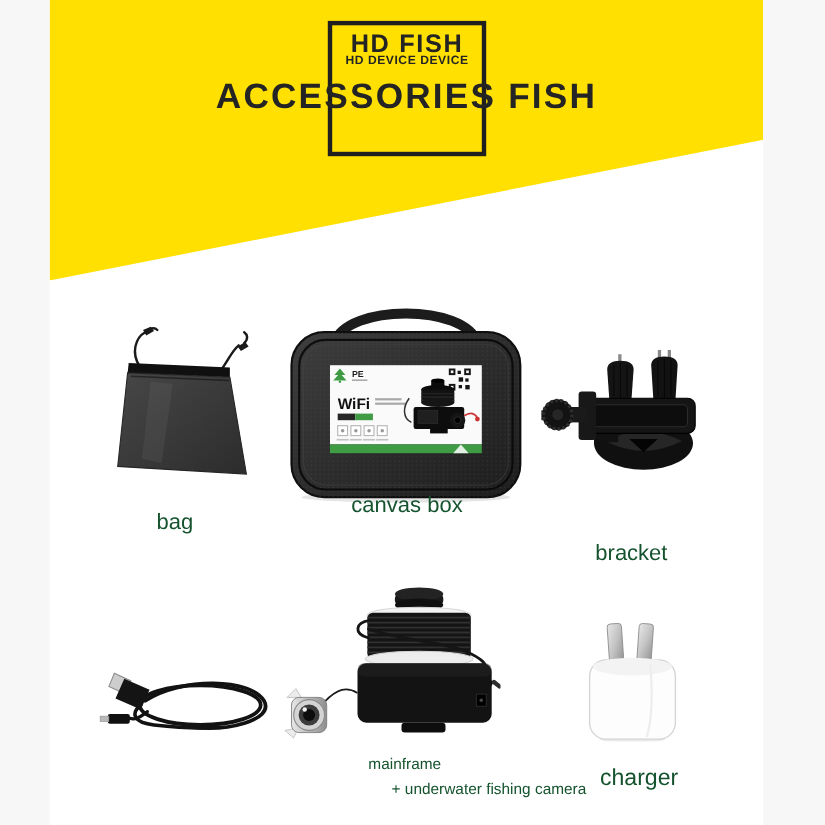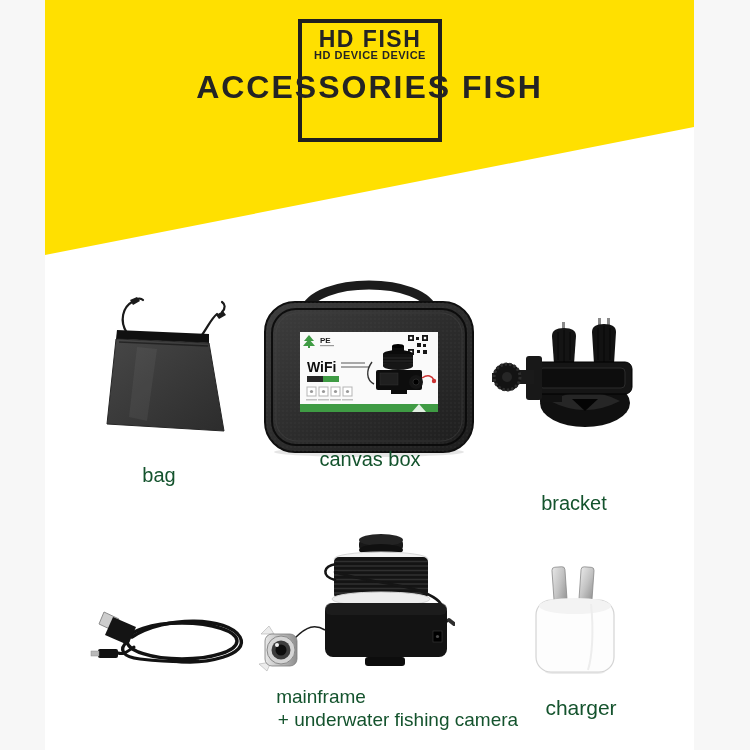--- a/index.html
+++ b/index.html
@@ -37,21 +37,21 @@
     position:absolute;left:45px;top:69px;width:649px;
     text-align:center;font-size:32px;font-weight:600;letter-spacing:2px;
     color:#242424;
   }
   .product{position:absolute;}
   .p-label{
     position:absolute;text-align:center;color:#14532d;
   }
   .lbl-lg{font-size:20px;}
   .lbl-xl{font-size:21px;}
-  .lbl-md{font-size:19px;}
+  .lbl-md{font-size:14px;text-align:right;}
   svg{display:block;}
 </style>
 </head>
 <body>
 
 <div id="page">
 
   <div class="content-bg"></div>
 
   <div class="banner"></div>

